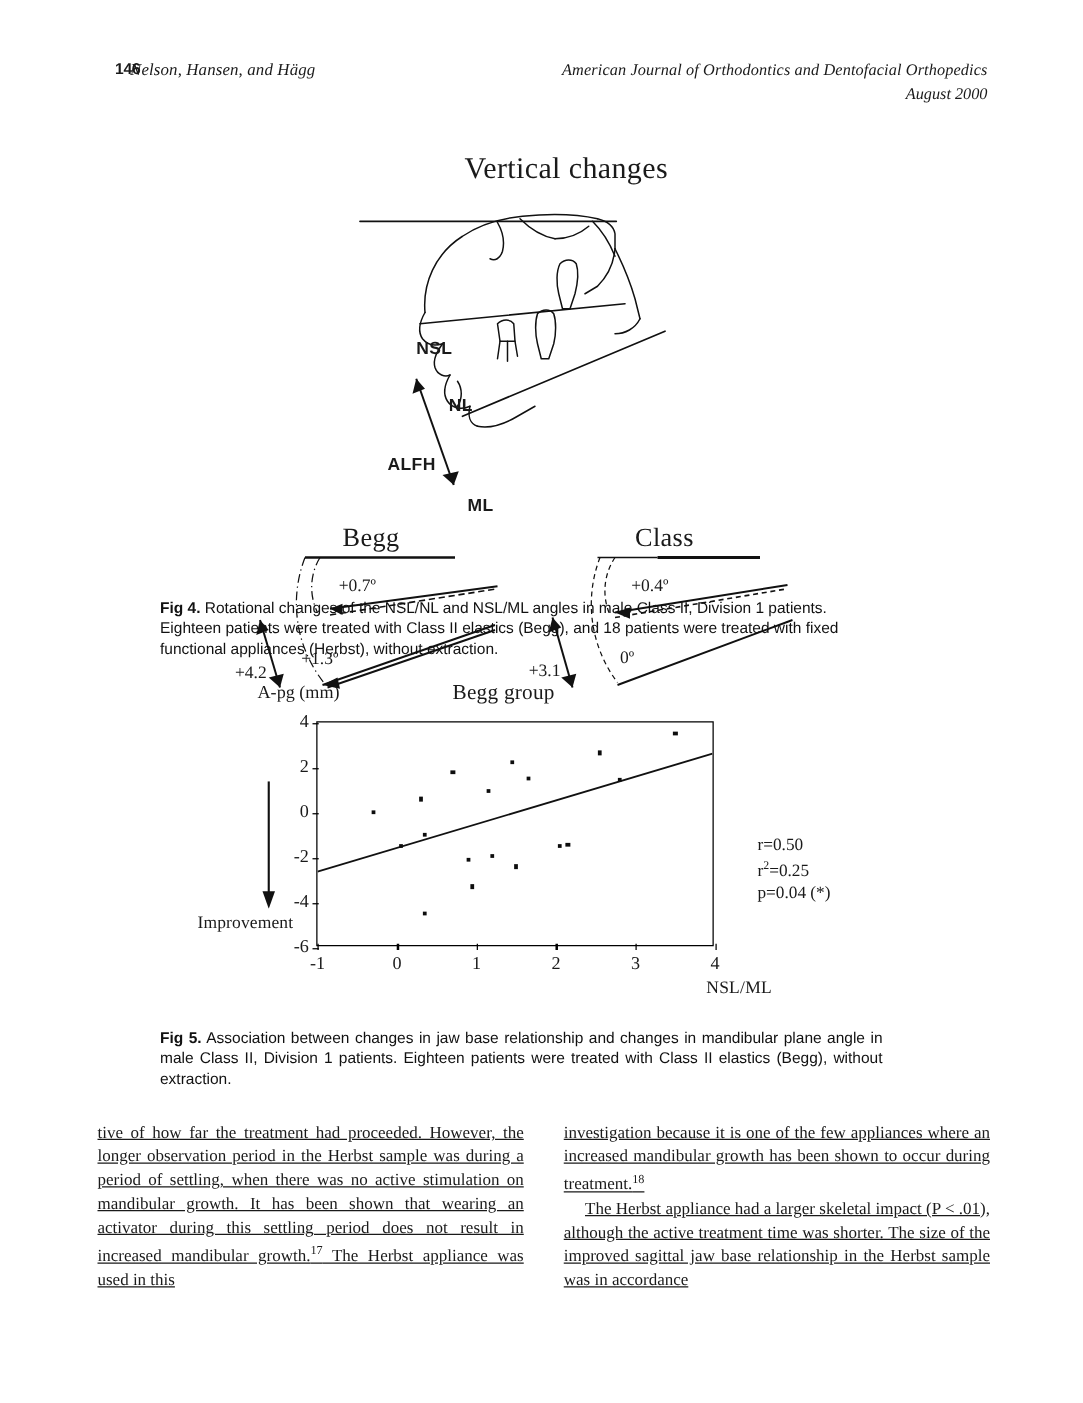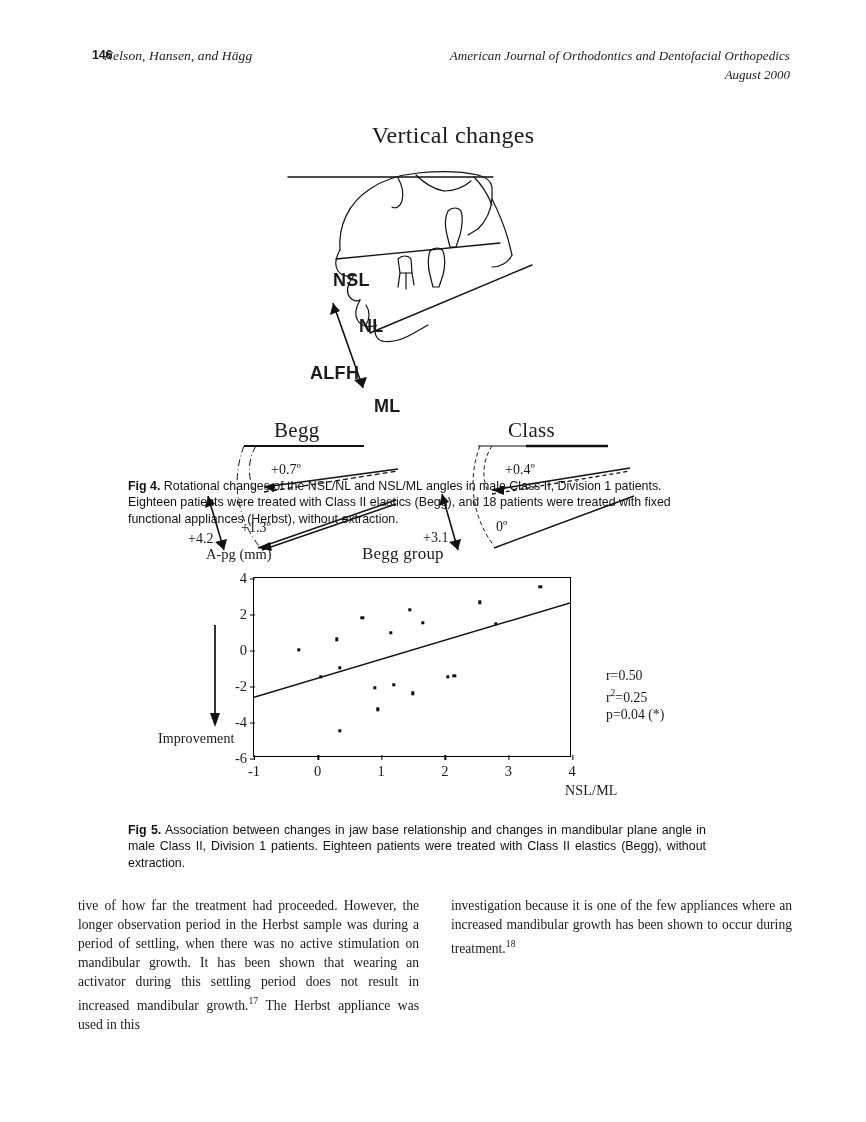--- a/index.html
+++ b/index.html
@@ -81,21 +81,21 @@
     position: absolute;
     left: 200px;
     top: 45px;
     width: 340px;
     height: 200px;
   }
   .ceph-label {
     position: absolute;
     font-family: "Liberation Sans", sans-serif;
     font-weight: bold;
-    font-size: 18px;
+    font-size: 14px;
     letter-spacing: 0.3px;
     padding-left: 10px;
   }
   #lbl-nsl { left: 245px; top: 160px; }
   #lbl-nl  { left: 271px; top: 206px; }
   #lbl-alfh{ left: 222px; top: 253px; }
   #lbl-ml  { left: 286px; top: 286px; }
 
   .panel-title {
     position: absolute;
@@ -247,20 +247,21 @@
   .sup { font-size: 9.5px; vertical-align: super; }
 
   
   #body-columns {
     position: absolute;
     left: 78px;
     top: 896px;
     width: 714px;
     display: flex;
     gap: 32px;
+    text-decoration: underline;
   }
   .body-col {
     width: 341px;
     font-size: 13.6px;
     line-height: 19.1px;
     text-align: justify;
     hyphens: none;
   }
   .body-col p { margin: 0; }
   .body-col p.indent { text-indent: 17px; }
@@ -449,14 +450,15 @@
 <div class="caption" id="fig5-caption">
   <b>Fig 5.</b><span> Association between changes in jaw base relationship and changes in mandibular plane angle in male Class II, Division 1 patients. Eighteen patients were treated with Class II elastics (Begg), without extraction.</span>
 </div>
 
 <div id="body-columns">
   <div class="body-col">
     <p><span>tive of how far the treatment had proceeded. However, the longer observation period in the Herbst sample was during a period of settling, when there was no active stimulation on mandibular growth. It has been shown that wearing an activator during this settling period does not result in increased mandibular growth.</span><span class="ref-sup">17</span><span> The Herbst appliance was used in this</span></p>
   </div>
   <div class="body-col">
     <p><span>investigation because it is one of the few appliances where an increased mandibular growth has been shown to occur during treatment.</span><span class="ref-sup">18</span></p>
+    <p class="indent">The Herbst appliance had a larger skeletal impact (P &lt; .01), although the active treatment time was shorter. The size of the improved sagittal jaw base relationship in the Herbst sample was in accordance</p>
   </div>
 </div>
 
 </body></html>

